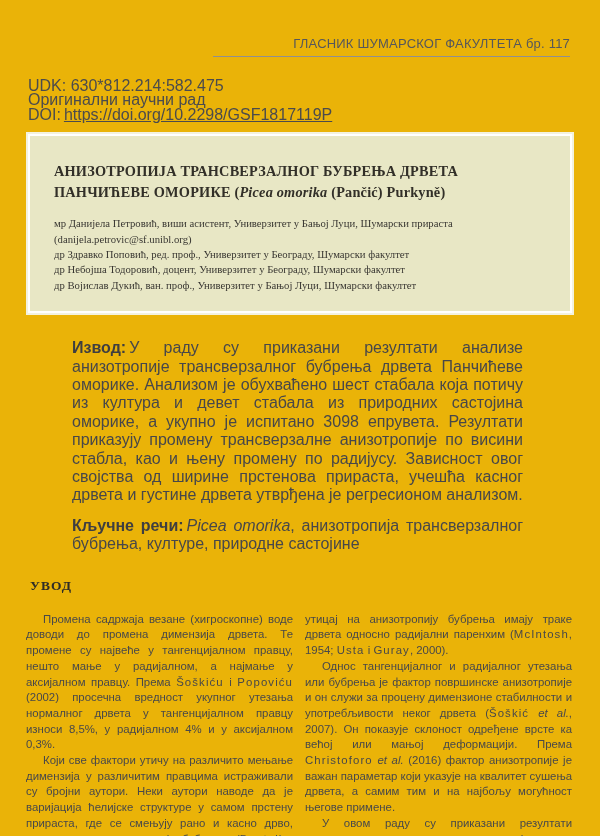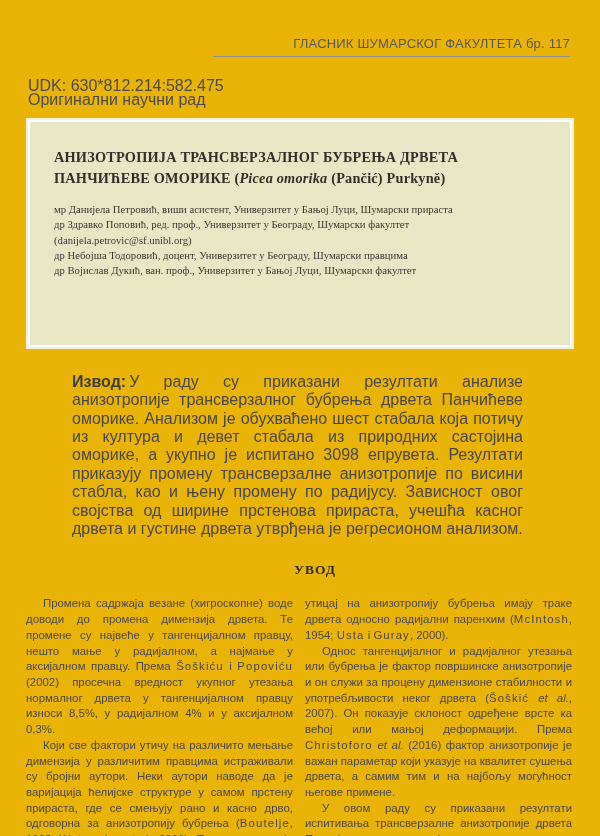--- a/index.html
+++ b/index.html
@@ -11,37 +11,37 @@
   .jhead{margin:36px 30px 0 30px;text-align:right;}
   .jtitle{font-size:13px;color:#56575b;letter-spacing:0.2px;padding-bottom:5px;}
   .jrule{border-top:1px solid #8f8f91;width:357px;margin-left:auto;}
   .jbiblid{font-size:11.5px;color:#56575b;padding-top:4px;letter-spacing:0.2px;}
   
   .meta{margin:22px 30px 0 28px;font-size:16px;line-height:14.4px;color:#4b4b4d;}
   .doi-link{color:#4b4b4d;text-decoration:underline;}
   .lbl{margin-right:3px;}
   
   .titlebox{
-    box-sizing:border-box;margin:14px 30px 0 30px;width:540px;height:223px;
+    box-sizing:border-box;margin:14px 30px 0 30px;width:540px;height:175px;
     background:#e8e7c5;padding:25px 24px 0 24px;
     box-shadow:0 0 0 2px #ffffff,0 0 0 4px #f3f2e0;
   }
   .atitle{margin:0;font-family:"Liberation Serif",serif;font-weight:bold;
     font-size:14.3px;line-height:21px;color:#322f28;letter-spacing:0.2px;}
   .authors{margin-top:13px;font-family:"Liberation Serif",serif;
     font-size:10.7px;line-height:15.4px;color:#393732;}
   
   .abstract{margin:28px 77px 0 72px;text-align:justify;
     font-size:16px;line-height:18.4px;color:#47474a;}
   .abstract p{margin:0;}
   .abstract p.kw{margin-top:12px;}
   .abstract b{color:#3e3e41;}
   
   .intro-h{margin:24px 0 0 30px;font-family:"Liberation Serif",serif;
-    font-weight:bold;font-size:13.5px;color:#2f2d27;letter-spacing:1px;text-align:center;}
+    font-weight:bold;font-size:13.5px;color:#2f2d27;letter-spacing:1px;}
   .cols{display:flex;gap:12px;margin:18px 26px 0 26px;}
   .col{width:267px;text-align:justify;font-size:11.4px;line-height:15.7px;color:#48484a;}
   .col p{margin:0;text-indent:17px;}
   .col p.noindent{text-indent:0;}
   
   .st-i{font-style:italic;}
   .st-sp{letter-spacing:1.1px;}
 </style>
 </head>
 <body>
@@ -49,38 +49,42 @@
 <div class="page">
 
   <header class="jhead">
     <div class="jtitle">ГЛАСНИК ШУМАРСКОГ ФАКУЛТЕТА бр. 117</div>
     <div class="jrule"></div>
   </header>
 
   <section class="meta">
     <div>UDK: 630*812.214:582.475</div>
     <div>Оригинални научни рад</div>
+    <div>
+      <span class="lbl">DOI:</span><a class="doi-link" href="#">https://doi.org/10.2298/GSF1817119P</a>
+    </div>
   </section>
 
   <section class="titlebox">
     <h1 class="atitle">
         <div><span>АНИЗОТРОПИЈА ТРАНСВЕРЗАЛНОГ БУБРЕЊА ДРВЕТА</span></div>
         <div><span>ПАНЧИЋЕВЕ ОМОРИКЕ (</span><span class="st-i">Picea omorika</span><span> (Pančić) Purkyně)</span></div>
       </h1>
     <div class="authors">
         <div>мр Данијела Петровић, виши асистент, Универзитет у Бањој Луци, Шумарски прираста</div>
+        <div>(danijela.petrovic@sf.unibl.org)</div>
         <div>др Здравко Поповић, ред. проф., Универзитет у Београду, Шумарски факултет</div>
-        <div>(danijela.petrovic@sf.unibl.org)</div>
-        <div>др Небојша Тодоровић, доцент, Универзитет у Београду, Шумарски правцима</div>
+        <div>др Небојша Тодоровић, доцент, Универзитет у Београду, Шумарски факултет</div>
         <div>др Војислав Дукић, ван. проф., Универзитет у Бањој Луци, Шумарски факултет</div>
       </div>
   </section>
 
   <section class="abstract">
     <p><b class="lbl">Извод:</b><span>У раду су приказани резултати анализе анизотропије трансверзалног бубрења дрвета Панчићеве оморике. Анализом је обухваћено шест стабала која потичу из култура и девет стабала из природних састојина оморике, а укупно је испитано 3098 епрувета. Резултати приказују промену трансверзалне анизотропије по висини стабла, као и њену промену по радијусу. Зависност овог својства од ширине прстенова прираста, учешћа касног дрвета и густине дрвета утврђена је регресионом анализом.</span></p>
+    <p class="kw"><b class="lbl">Кључне речи:</b><span><span class="st-i">Picea omorika</span><span>, анизотропија трансверзалног бубрења, културе, природне састојине</span></span></p>
   </section>
 
   <section>
     <h2 class="intro-h">УВОД</h2>
     <div class="cols">
       <div class="col">
           <p><span>Промена садржаја везане (хигроскопне) воде доводи до промена димензија дрвета. Те промене су највеће у тангенцијалном правцу, нешто мање у радијалном, а најмање у аксијалном правцу. Према </span><span class="st-sp">Šoškiću</span><span> i </span><span class="st-sp">Popoviću</span><span> (2002) просечна вредност укупног утезања нормалног дрвета у тангенцијалном правцу износи 8,5%, у радијалном 4% и у аксијалном 0,3%.</span></p>
           <p><span>Који све фактори утичу на различито мењање димензија у различитим правцима истраживали су бројни аутори. Неки аутори наводе да је варијација ћелијске структуре у самом прстену прираста, где се смењују рано и касно дрво, одговорна за анизотропију бубрења (</span><span class="st-sp">Boutelje</span><span>, 1962; </span><span class="st-sp">Watanabe</span><span> </span><span class="st-i">et al.</span><span>, 2000). Према другима је то угао и структура микрофибрила (</span></p>
         </div>
       <div class="col">

